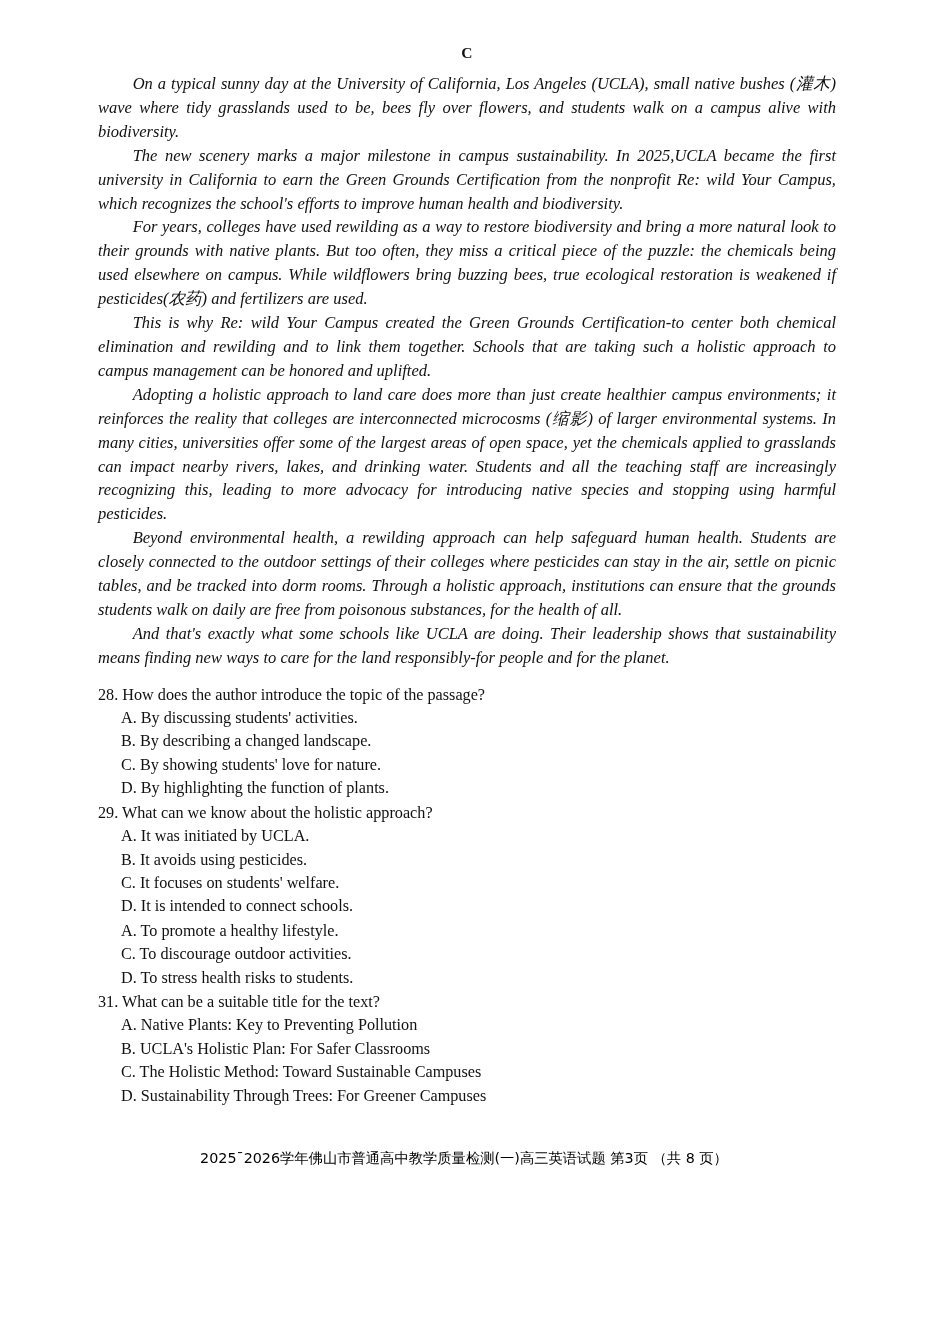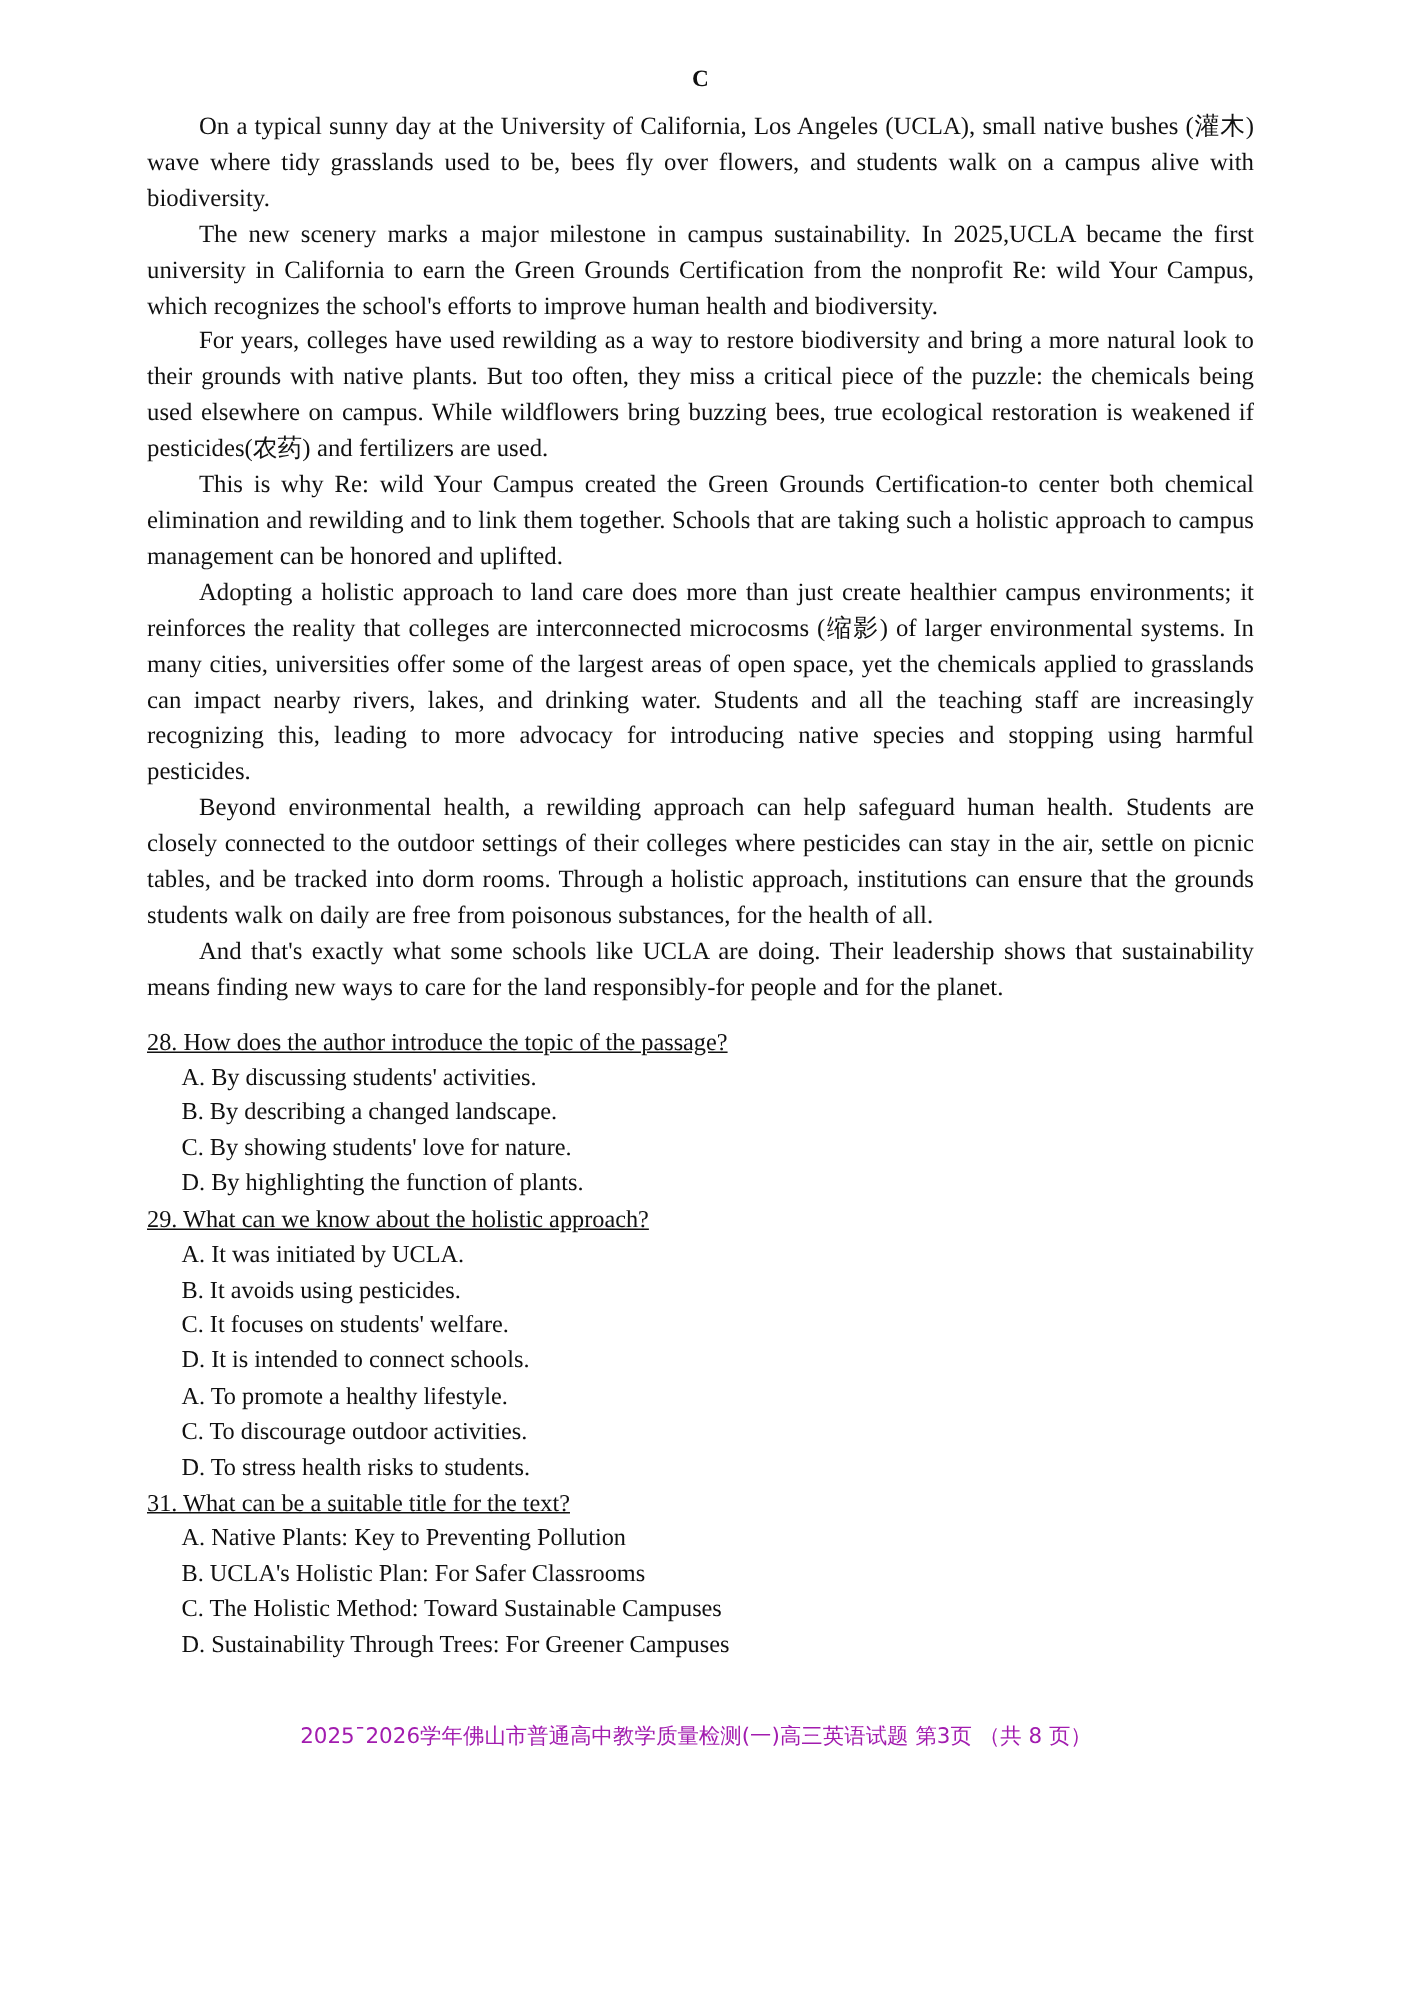--- a/index.html
+++ b/index.html
@@ -38,20 +38,21 @@
     font-weight: bold;
     font-size: 15.5px;
     line-height: 26px;
     margin: 0 0 6px 0;
     letter-spacing: 0.2px;
   }
 
   
   .passage {
     margin: 0;
+    font-style: italic;
   }
   .passage p {
     margin: 0;
     font-size: 16.5px;
     line-height: 23.9px;
     text-align: justify;
     text-justify: inter-word;
     text-indent: 2.1em;
     word-spacing: 0.1px;
   }
@@ -65,39 +66,38 @@
   }
   .question-block {
     margin-bottom: 1px;
   }
   .question-stem {
     font-size: 16.2px;
     line-height: 23.4px;
     margin: 0;
     padding-left: 0px;
     text-indent: 0;
-    text-decoration: underline;
   }
   .option {
     font-size: 16.2px;
     line-height: 23.4px;
     margin: 0;
     padding-left: 23px;
   }
 
   
   .footer {
     position: absolute;
     left: 0;
     top: 1148px;
     width: 928px;
     text-align: center;
     font-size: 14.3px;
     line-height: 20px;
-    color: #a21caf;
+    color: #000000;
     font-family: "DejaVu Sans", "Liberation Sans", sans-serif;
     white-space: pre;
   }
 </style>
 </head>
 <body>
 
 <div class="page">
   <div class="content">
 

